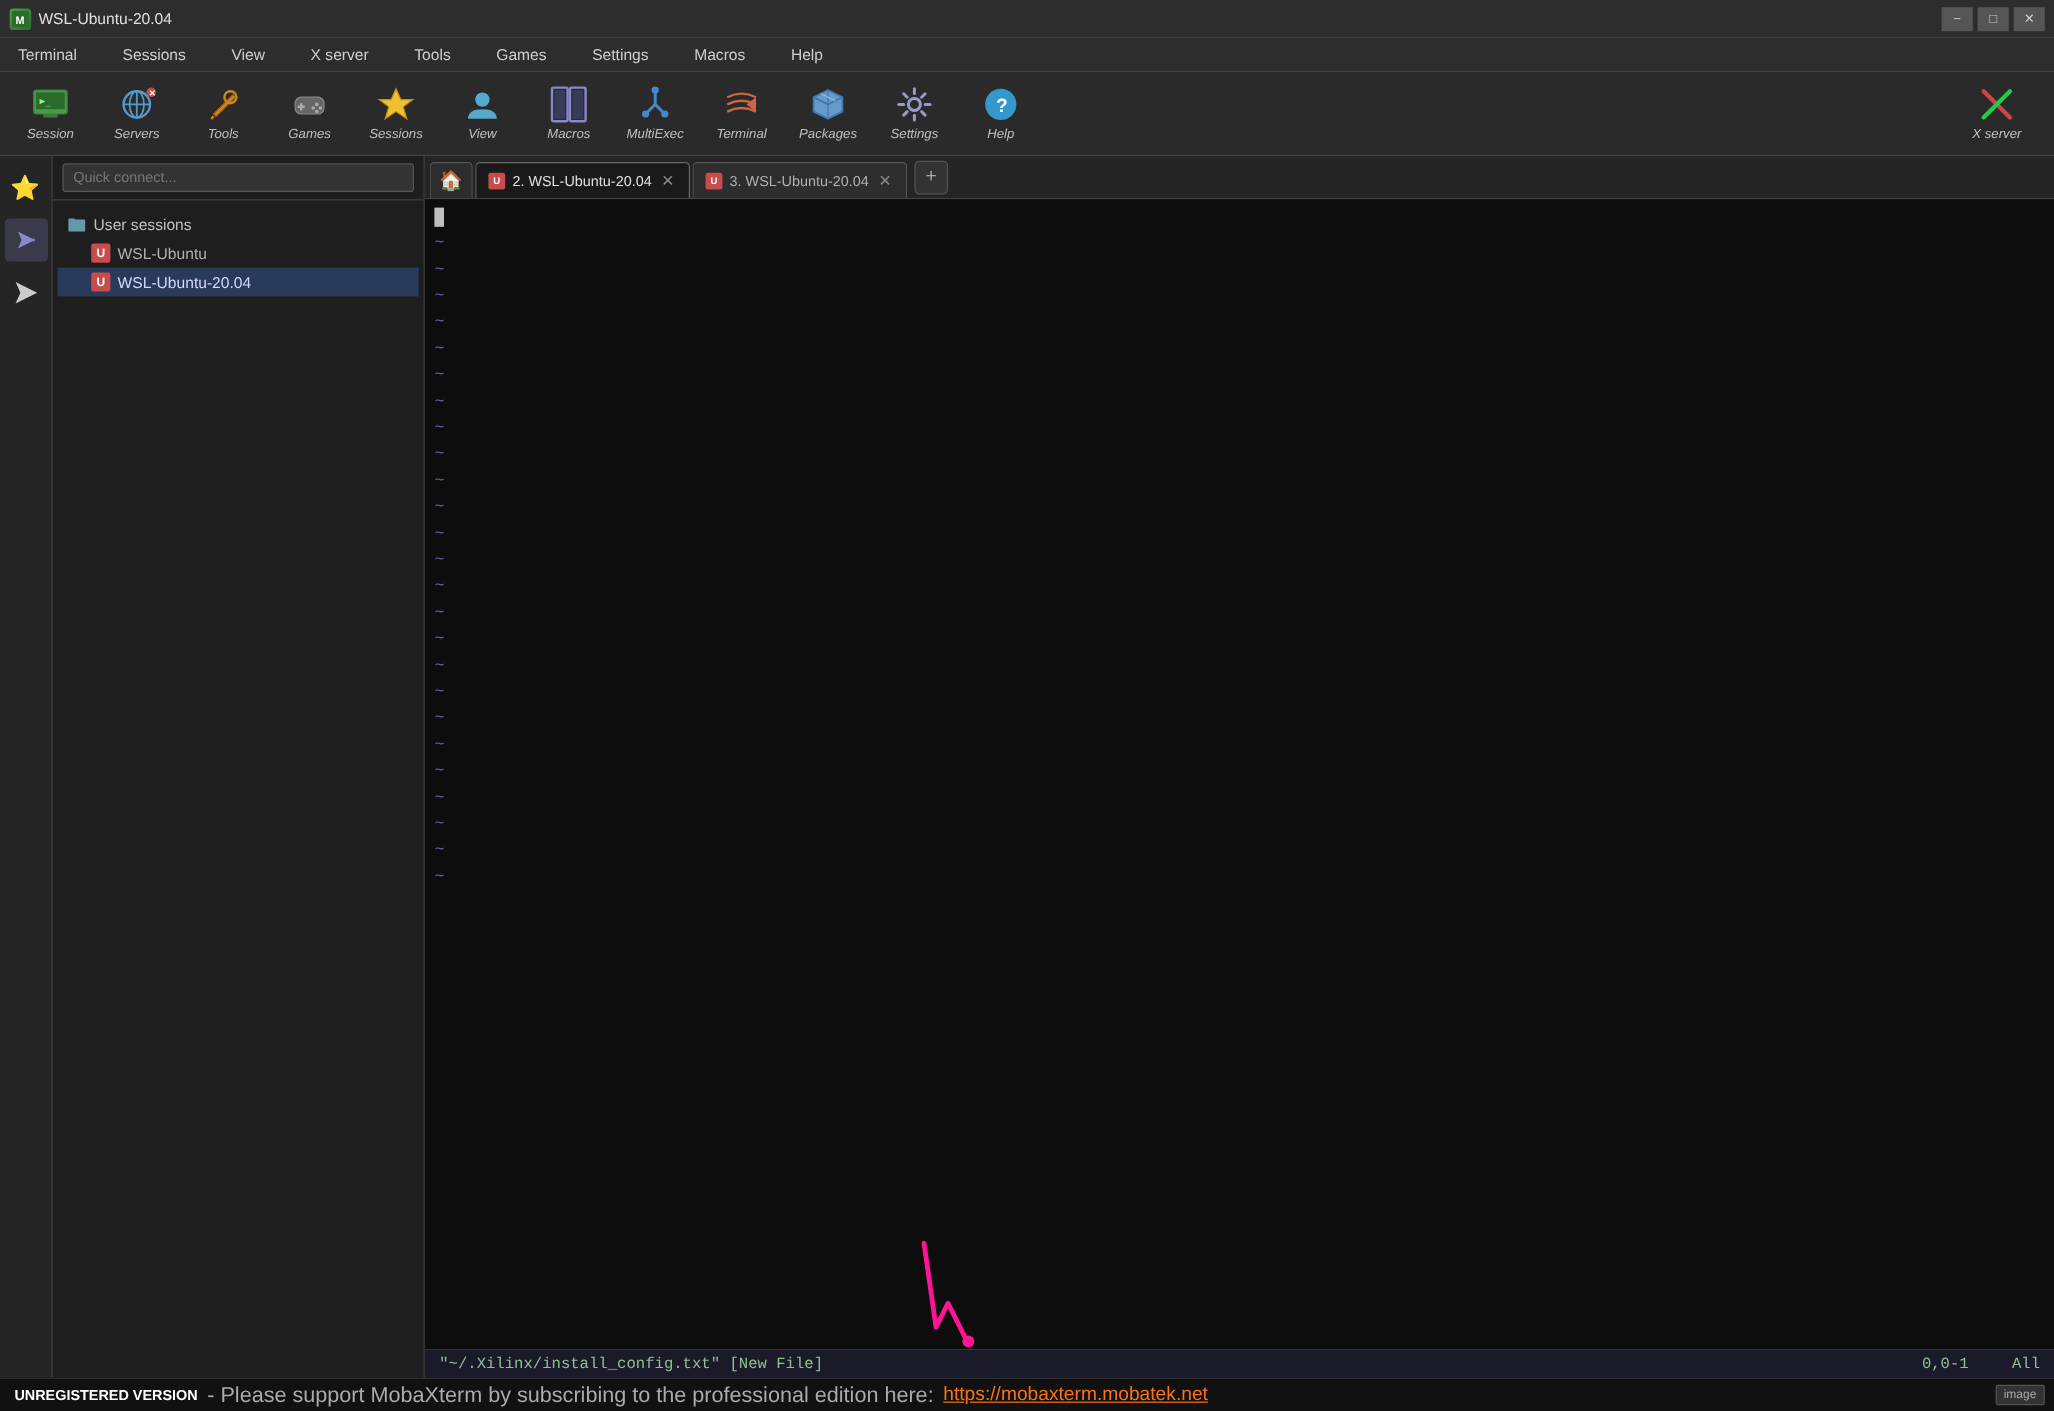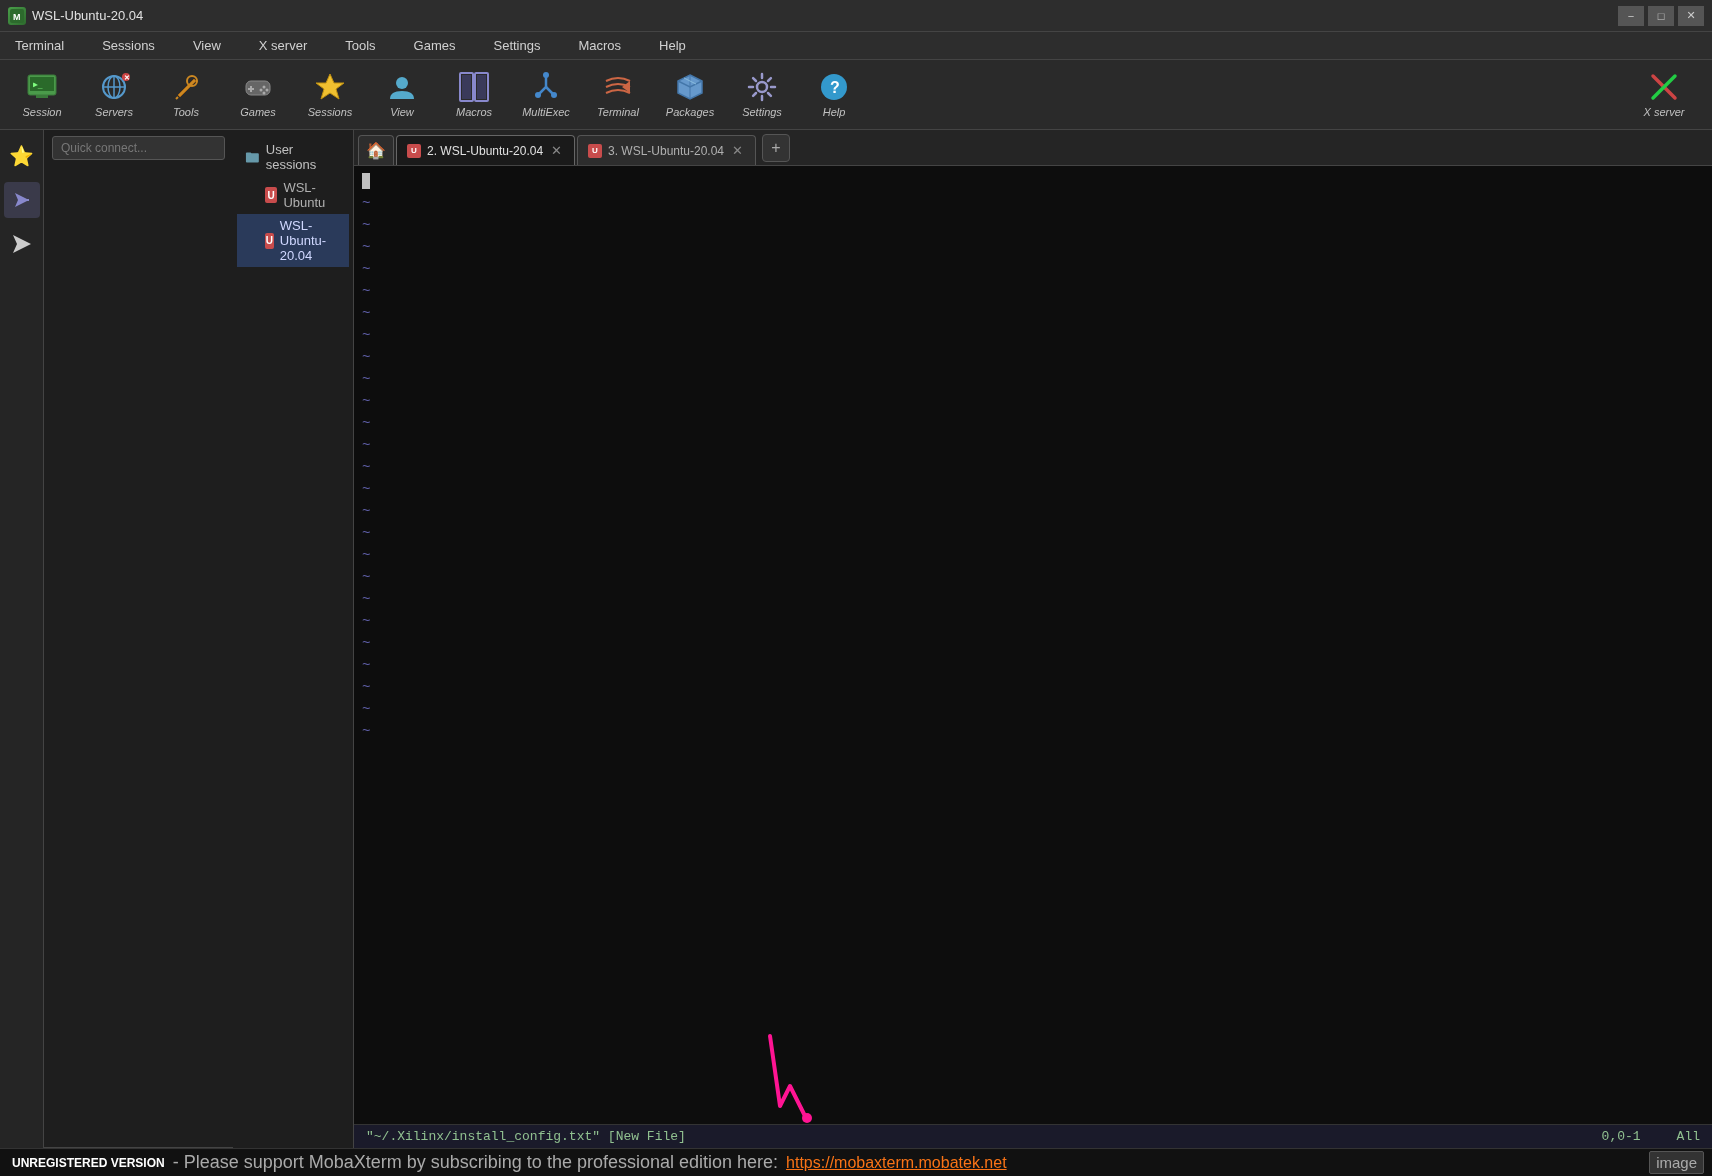--- a/index.html
+++ b/index.html
@@ -131,21 +131,21 @@
       font-size: 18px;
     }
     .sidebar-icon-btn.active { background: #3a3a4a; }
 
     
     .sessions-panel {
       width: 310px;
       background: #1e1e1e;
       border-right: 1px solid #444;
       display: flex;
-      flex-direction: row;
+      flex-direction: column;
     }
     .sessions-search {
       padding: 6px 8px;
       border-bottom: 1px solid #444;
     }
     .sessions-search input {
       width: 100%;
       background: #333;
       border: 1px solid #555;
       color: #ccc;
@@ -331,21 +331,21 @@
       font-size: 16px;
       text-decoration: underline;
       cursor: pointer;
     }
     .bottom-image-btn {
       position: absolute;
       right: 8px;
       background: #333;
       border: 1px solid #555;
       color: #aaa;
-      font-size: 15px;
+      font-size: 10px;
       padding: 2px 6px;
       cursor: pointer;
       border-radius: 2px;
     }
 
     
     .star-icon { color: #f0c030; font-size: 20px; }
 
     
     .icon-session { color: #4a9f4a; }

